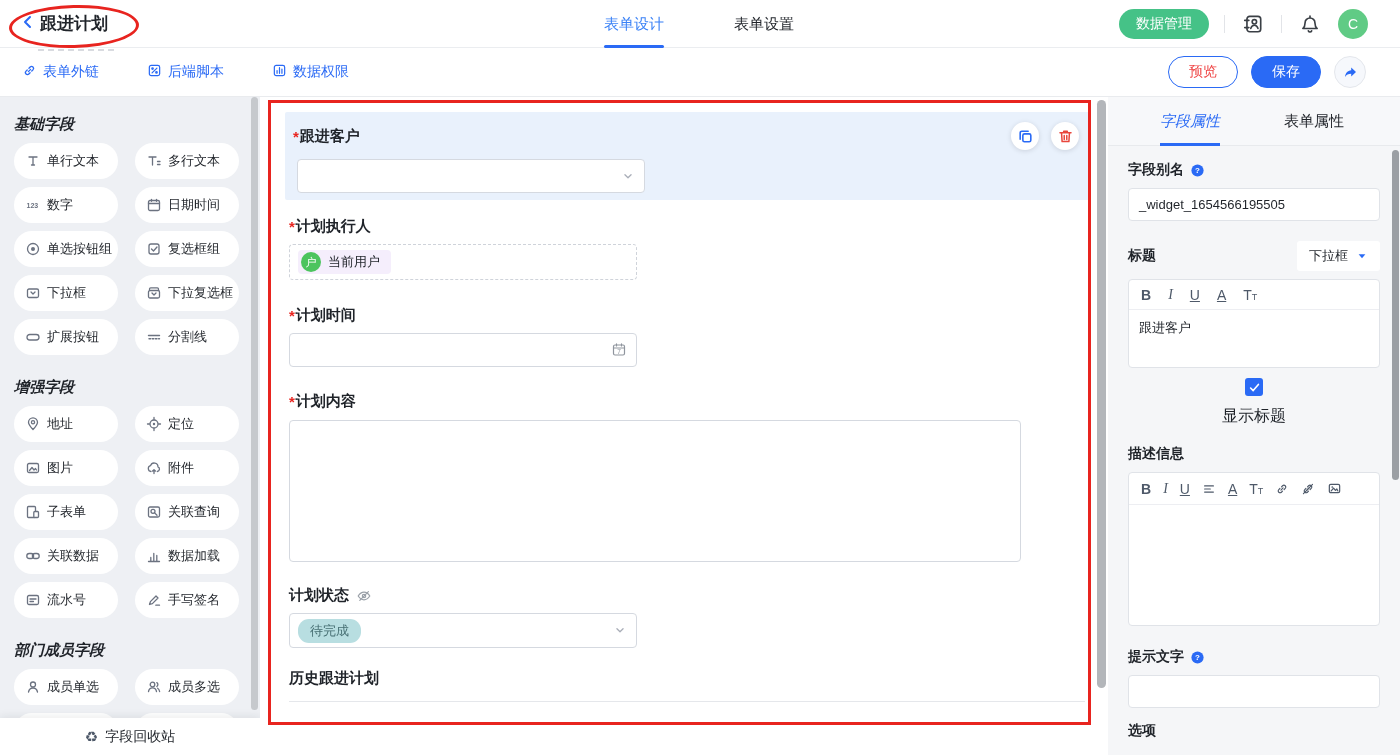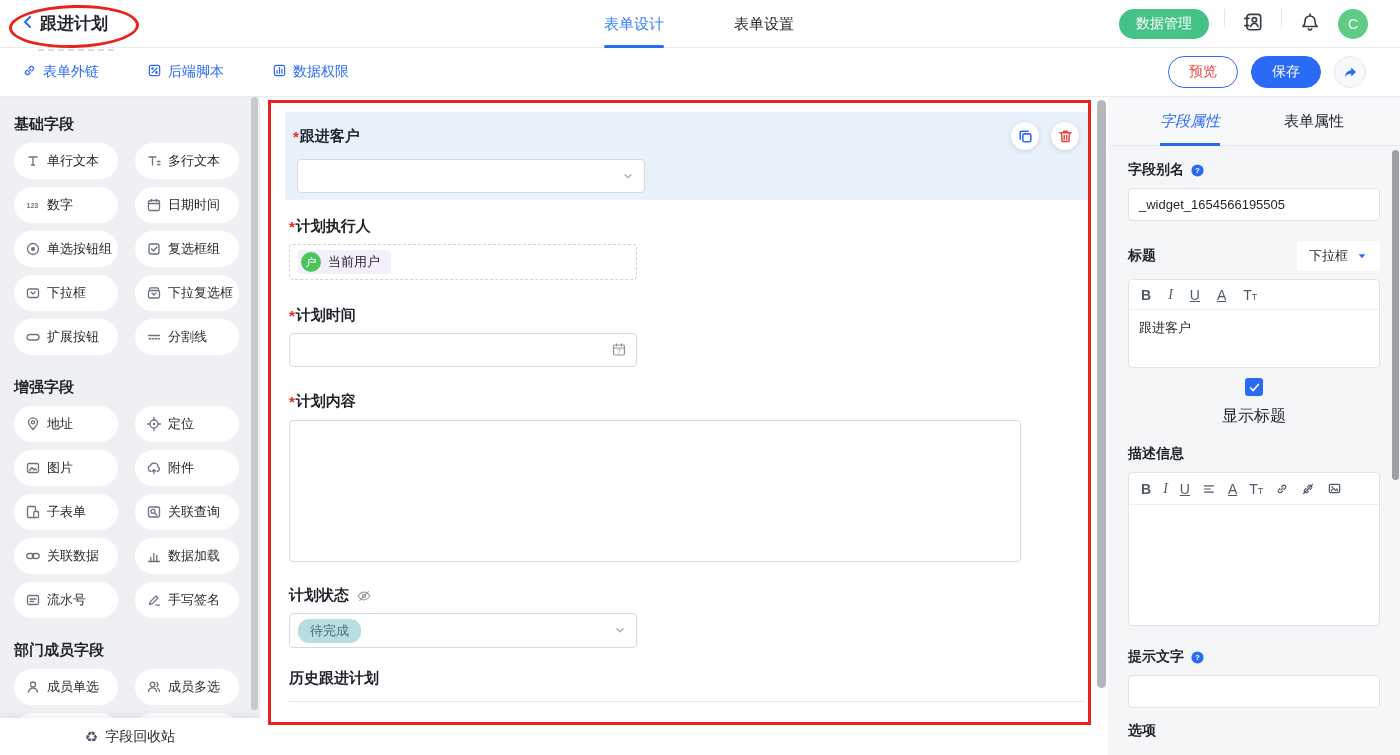--- a/index.html
+++ b/index.html
@@ -12,21 +12,21 @@
     border-bottom:1px solid #ebedf0; display:flex; align-items:center; padding:0 32px 0 20px; }
   .back-wrap { display:flex; align-items:center; gap:4px; position:relative; z-index:2; }
   .page-title { font-size:17px; font-weight:bold; }
   .title-dashes { position:absolute; left:38px; top:49px; width:76px; border-top:2px dashed #d9dbe0; z-index:1; }
   .annot-ellipse { position:absolute; left:9px; top:5px; width:130px; height:43px;
     border:3px solid #e8241f; border-radius:50%; transform:rotate(-1.5deg); z-index:30; pointer-events:none; }
   .header-tabs { position:absolute; left:604px; top:0; height:48px; display:flex; gap:70px; }
   .htab { position:relative; display:flex; align-items:center; font-size:15px; cursor:pointer; }
   .htab.active { color:#3b82f6; }
   .htab.active::after { content:""; position:absolute; left:0; right:0; bottom:0; height:3px; background:#2a6af5; border-radius:2px; }
-  .top-right { margin-left:auto; display:flex; align-items:flex-start; gap:15px; }
+  .top-right { margin-left:auto; display:flex; align-items:center; gap:15px; }
   .btn-green { background:#45c287; color:#fff; font-size:14px; border:none; border-radius:15px;
     padding:6px 17px; cursor:pointer; }
   .vdiv { width:1px; height:18px; background:#e2e4e8; }
   .icon-btn { display:flex; align-items:center; justify-content:center; width:26px; height:26px; cursor:pointer; }
   .avatar { width:30px; height:30px; border-radius:50%; background:#60cb85; color:#fff; font-size:14px;
     display:flex; align-items:center; justify-content:center; cursor:pointer; }
 
   
   .subbar { position:absolute; left:0; top:48px; width:1400px; height:49px; background:#fff;
     border-bottom:1px solid #e9ebee; display:flex; align-items:center; padding:0 34px 0 22px; }
@@ -35,21 +35,21 @@
   .btn-outline { background:#fff; border:1px solid #2a6af5; color:#ef4444; font-size:14px;
     border-radius:16px; padding:6px 20px; cursor:pointer; }
   .btn-primary { background:#2a6af5; border:1px solid #2a6af5; color:#fff; font-size:14px;
     border-radius:16px; padding:6px 20px; cursor:pointer; }
   .btn-share { width:32px; height:32px; border-radius:50%; background:#f6f8fc; border:1px solid #e4e7ec;
     display:flex; align-items:center; justify-content:center; cursor:pointer; }
 
   
   .sidebar { position:absolute; left:0; top:97px; width:260px; height:658px; background:#eef0f4;
     padding:18px 0 0 14px; overflow:hidden; }
-  .sec-title { font-size:15px; font-weight:bold; margin-bottom:9px; }
+  .sec-title { font-size:15px; font-weight:bold; margin-bottom:9px;font-style:italic; }
   .sec-title.later { margin-top:23px; }
   .grid { display:grid; grid-template-columns:104px 104px; column-gap:17px; row-gap:8px; }
   .pill { height:36px; background:#fff; border-radius:18px; display:flex; align-items:center; gap:6px;
     padding:0 6px 0 11px; font-size:13px; white-space:nowrap; cursor:grab; }
   .pill svg { flex:none; }
   .pill.empty { background:#fff; }
   .side-scroll { position:absolute; right:2px; top:0; width:7px; height:613px; background:#c6c9cd; border-radius:4px; }
   .recycle-bar { position:absolute; left:0; bottom:0; width:260px; height:37px; background:#fff;
     box-shadow:0 -2px 8px rgba(31,35,41,.08); display:flex; align-items:center; justify-content:center;
     gap:7px; font-size:14px; cursor:pointer; z-index:3; }

